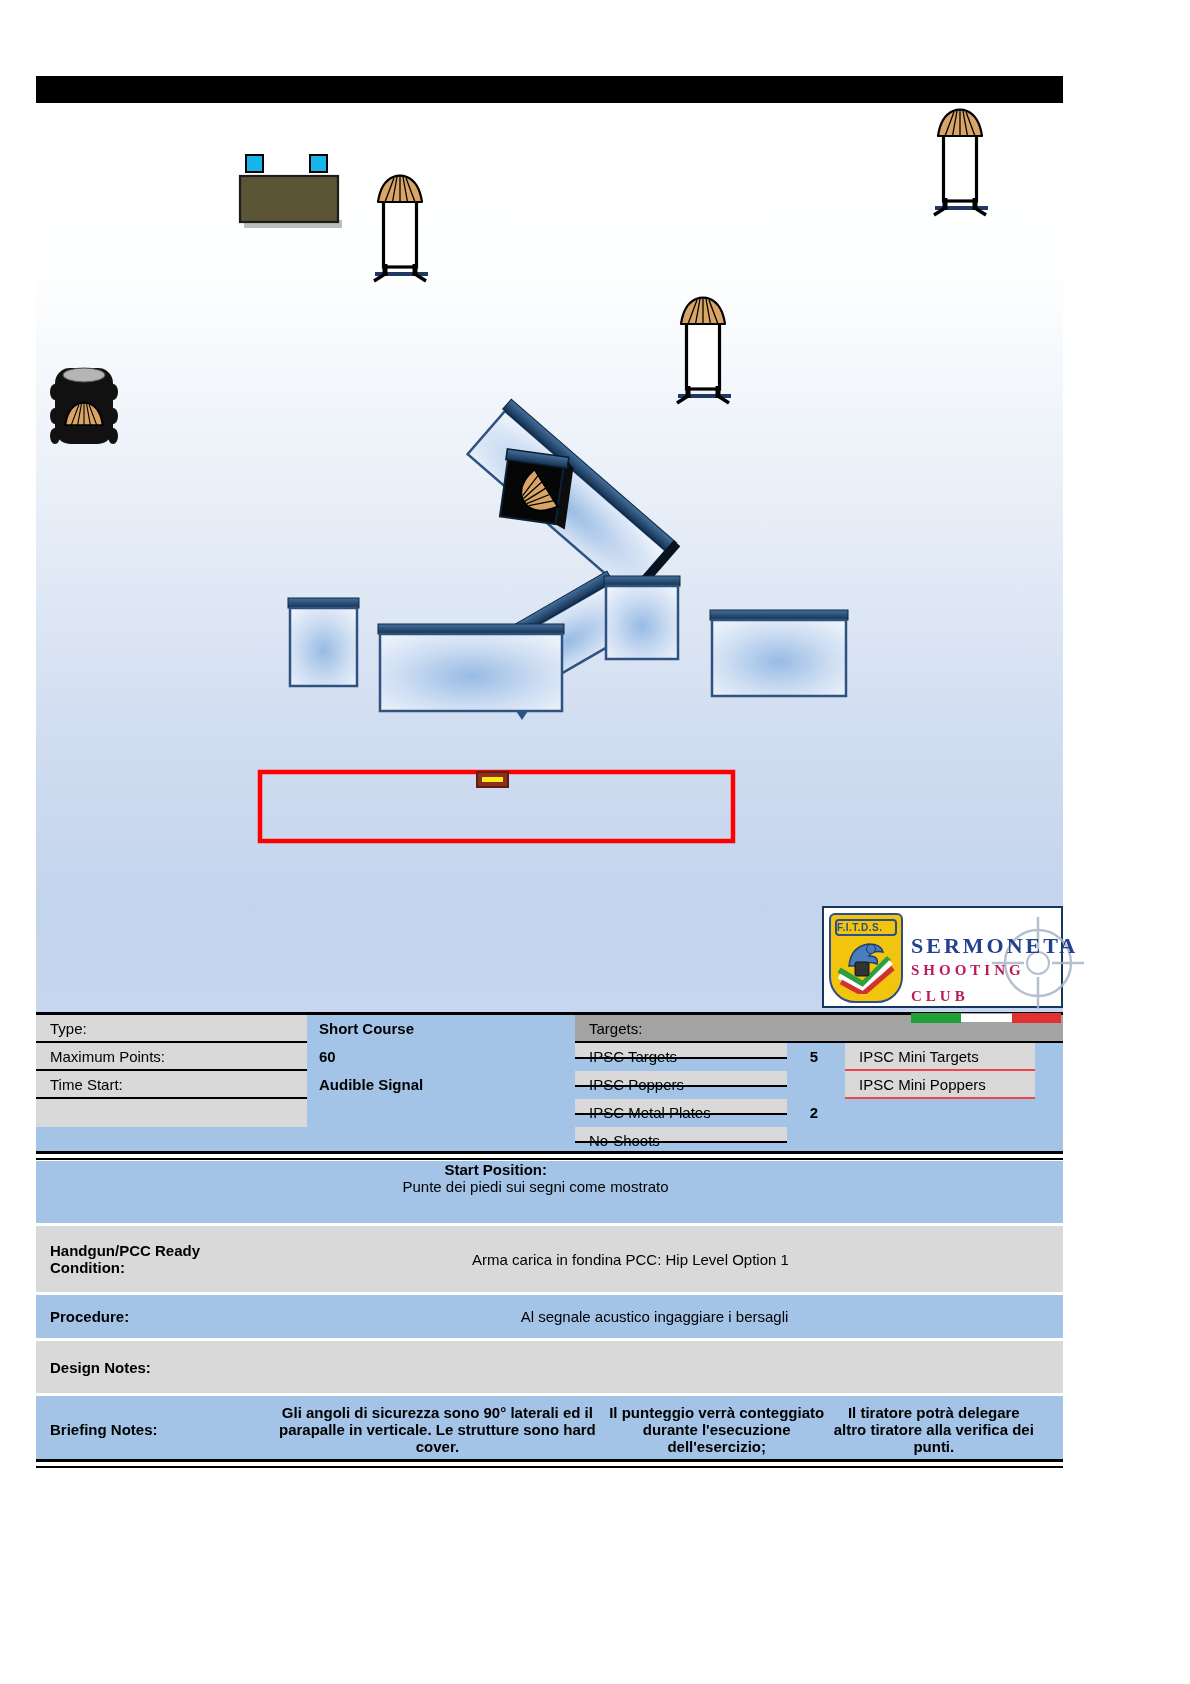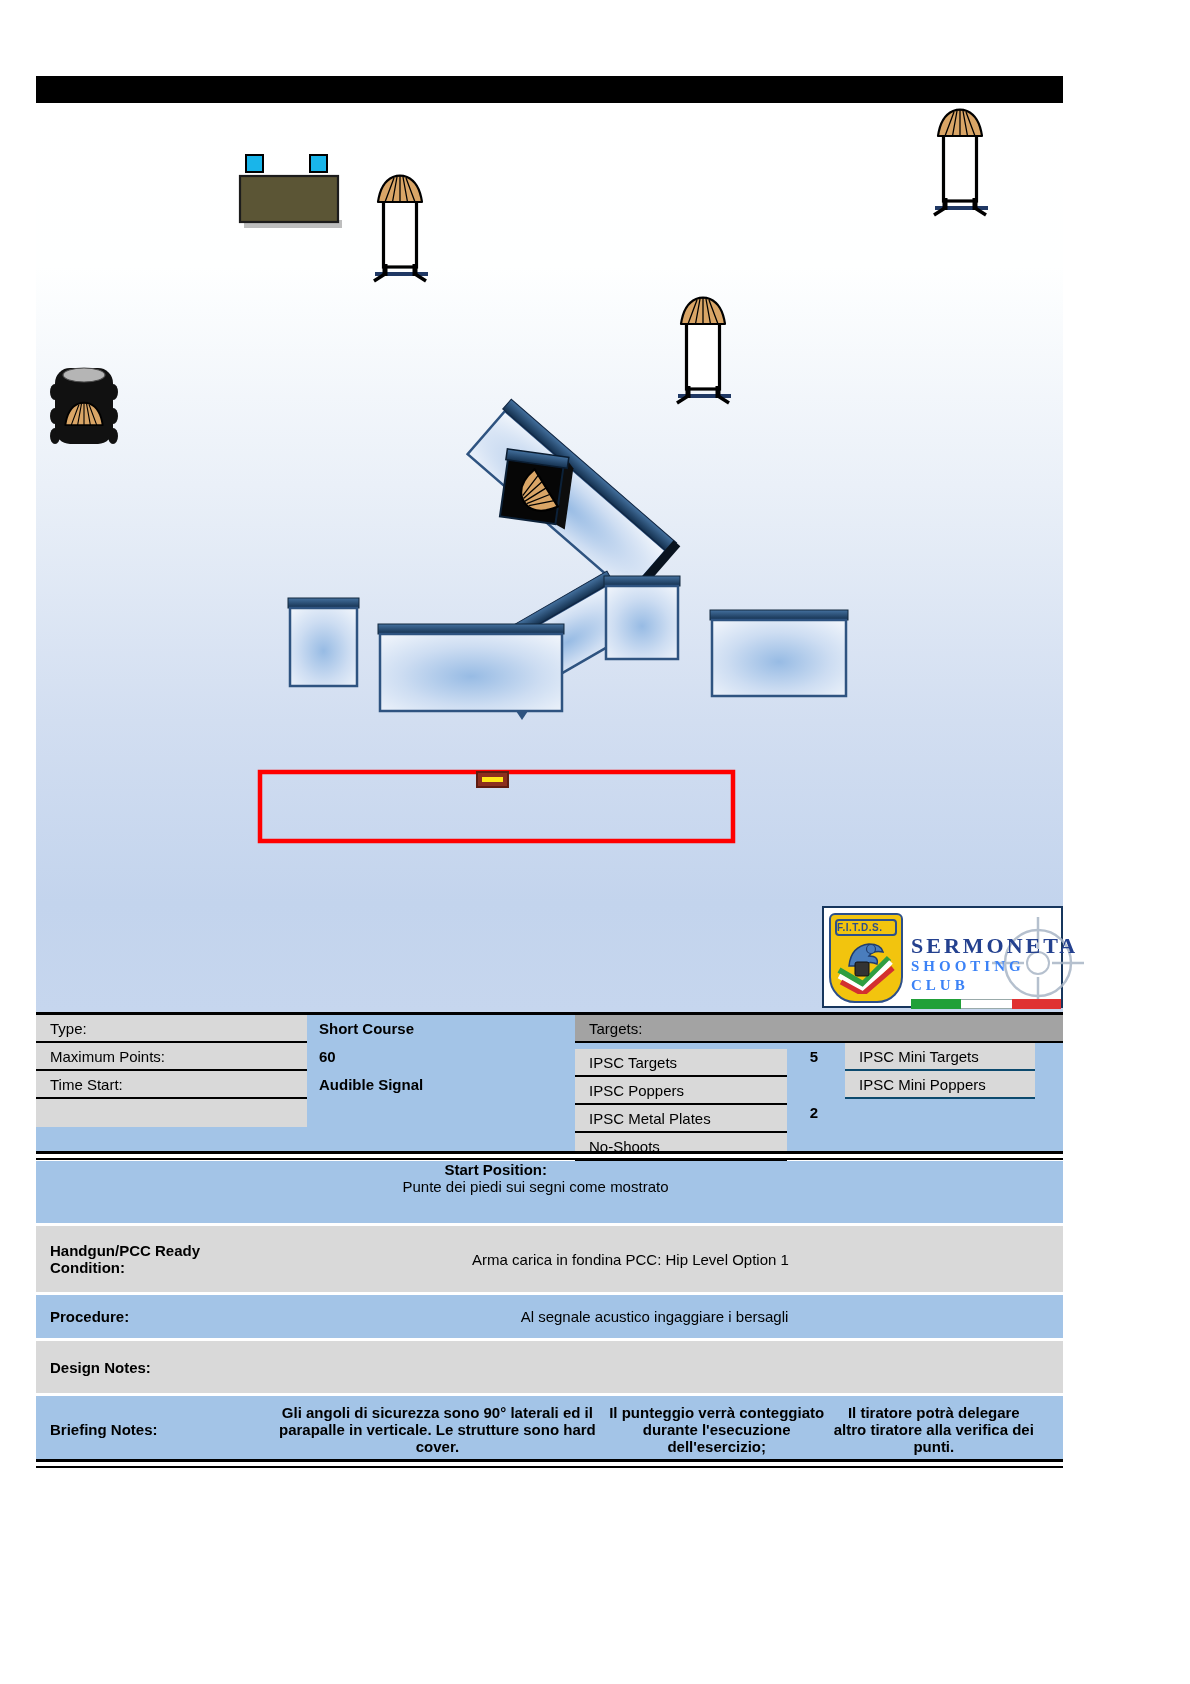--- a/index.html
+++ b/index.html
@@ -18,45 +18,45 @@
             border:2.5px solid #17365d;box-sizing:border-box;display:flex;padding:5px;}
   .badge{width:70px;height:86px;background:#f2c40e;border:2px solid #2c4f8a;
          border-radius:6px 6px 26px 26px;flex:none;position:relative;overflow:hidden;}
   .badge-band{margin:4px 4px 0 4px;border:2px solid #2c4f8a;background:#f2c40e;
               font-size:10px;font-weight:bold;color:#2c4f8a;text-align:left;letter-spacing:.5px;
               padding:1px 0;border-radius:4px;}
   .club{position:relative;flex:1;margin-left:8px;padding-top:22px;}
   .club-name{position:relative;z-index:2;font-family:"Liberation Serif",serif;font-weight:bold;
              color:#24418f;font-size:22px;letter-spacing:3px;line-height:22px;}
   .club-sub{position:relative;z-index:2;font-family:"Liberation Serif",serif;font-weight:bold;
-            color:#3b82f6;font-size:15px;letter-spacing:4px;line-height:19px;}
+            color:#be185d;font-size:15px;letter-spacing:4px;line-height:26px;}
   .flagbar{position:relative;z-index:2;margin-top:4px;width:150px;height:10px;display:flex;}
   .flagbar .g{width:33%;background:#21a038;}
   .flagbar .w{width:34%;background:#fff;border-top:1px solid #9aa;border-bottom:1px solid #9aa;box-sizing:border-box;}
   .flagbar .r{width:33%;background:#e03232;}
   .crosshair{position:absolute;right:-8px;top:2px;z-index:1;opacity:.85;}
 
   
   .info-table{position:absolute;left:36px;top:1012px;width:1027px;height:140px;
               background:#a3c4e7;border-top:3px solid #000;box-sizing:border-box;font-size:15px;}
   .lcol{position:absolute;left:0;top:0;width:539px;}
   .lrow{position:relative;height:28px;}
   .lbl{position:absolute;left:0;top:0;width:271px;height:28px;background:#d9d9d9;
        border-bottom:2px solid #000;box-sizing:border-box;padding:5px 0 0 14px;}
   .lrow:last-child .lbl{border-bottom:none;}
   .lval{position:absolute;left:271px;top:0;right:0;padding:5px 0 0 12px;font-weight:bold;}
   .rcol{position:absolute;left:539px;top:0;width:488px;}
   .thdr{height:28px;background:#a3a3a3;border-bottom:2px solid #000;box-sizing:border-box;padding:5px 0 0 14px;}
   .trow{position:relative;height:28px;}
-  .c1{position:absolute;left:0;top:0;width:212px;height:28px;background:#d9d9d9;
-      border-bottom:2px solid #000;box-sizing:border-box;padding:5px 0 0 14px;margin-top:6px;}
+  .c1{position:absolute;left:0;top:0;width:212px;height:16px;background:#d9d9d9;
+      border-bottom:2px solid #000;box-sizing:border-box;padding:5px 0 0 14px;}
   .c2{position:absolute;left:212px;top:0;width:54px;height:28px;text-align:center;
       padding-top:5px;box-sizing:border-box;font-weight:bold;}
   .c3{position:absolute;left:270px;top:0;width:190px;height:28px;background:#d9d9d9;
-      border-bottom:2px solid #0c4a6e;box-sizing:border-box;padding:5px 0 0 14px;}
+      border-bottom:2px solid #ef4444;box-sizing:border-box;padding:5px 0 0 14px;}
 
   .dblline{position:absolute;left:36px;width:1027px;height:9px;background:#fff;
            border-top:3px solid #000;border-bottom:2px solid #000;box-sizing:border-box;}
 
   
   .secs{position:absolute;left:36px;top:1161px;width:1027px;}
   .srow{display:flex;align-items:center;margin-bottom:3px;font-size:15px;}
   .srow.blue{background:#a3c4e7;}
   .srow.gray{background:#d9d9d9;}
   .slbl{flex:none;width:238px;padding-left:14px;font-weight:bold;box-sizing:border-box;}

